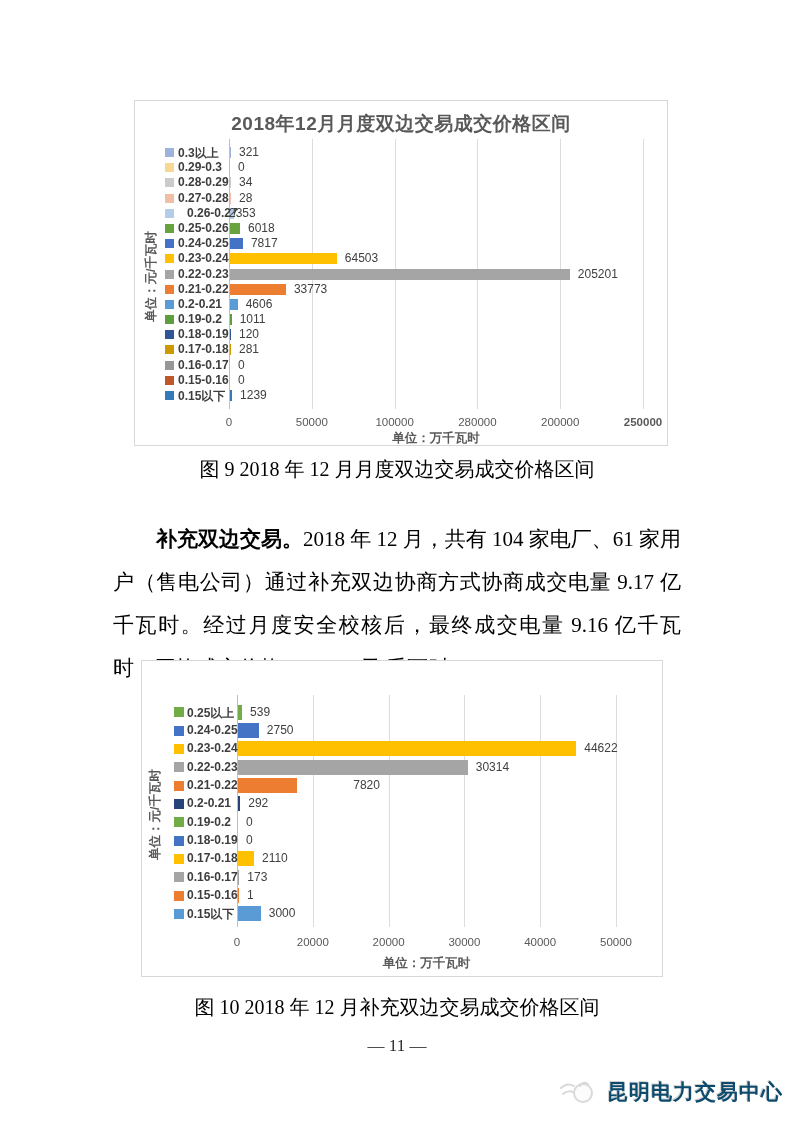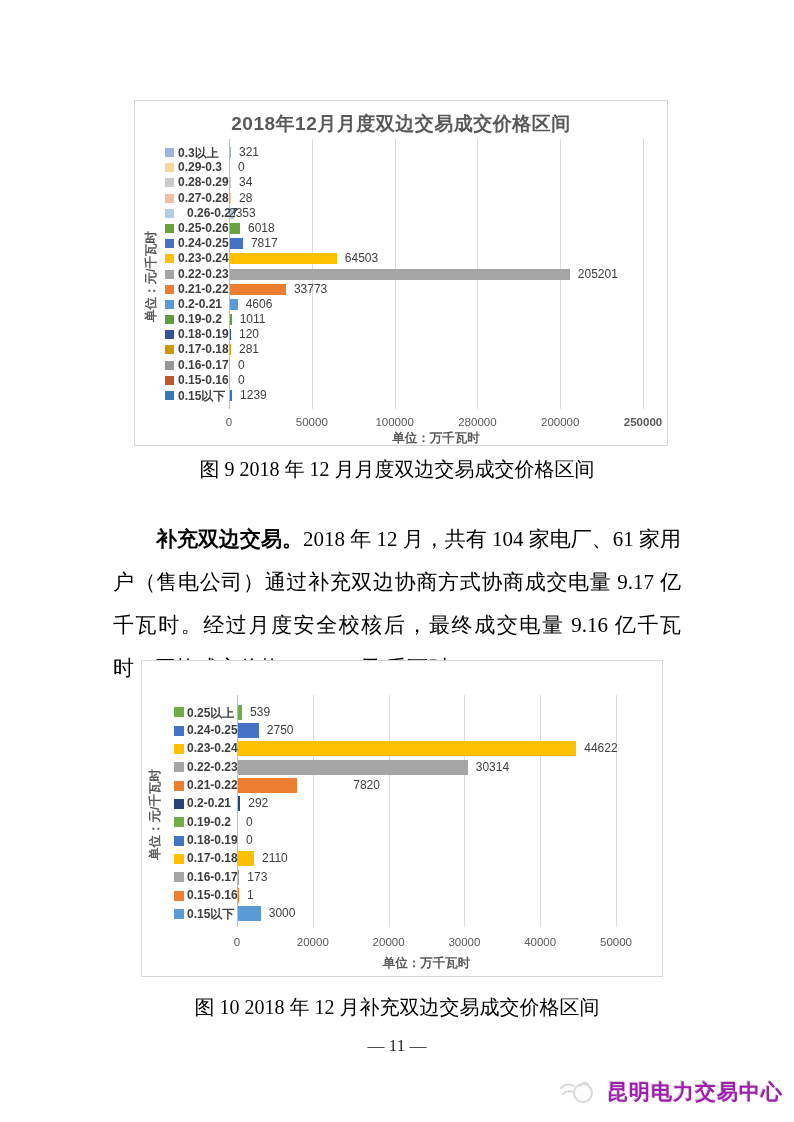--- a/index.html
+++ b/index.html
@@ -81,21 +81,21 @@
     font-size:17px; color:#2b2b2b;
   }
 
   
   #footer-brand {
     position:absolute; left:558px; top:1072px; height:40px;
     display:flex; align-items:center; gap:9px;
   }
   #footer-brand .brand-text {
     font-size:21px; font-weight:bold; letter-spacing:1px;
-    color:#a21caf;
+    color:#0c4a6e;
     text-shadow:-1px -1px 0 #cfcfcf, 1px 1px 0 #ffffff;
     white-space:nowrap;
   }
 </style>
 </head>
 <body>
 
 <div id="page">
 
   <div class="chart" id="chart-0">

